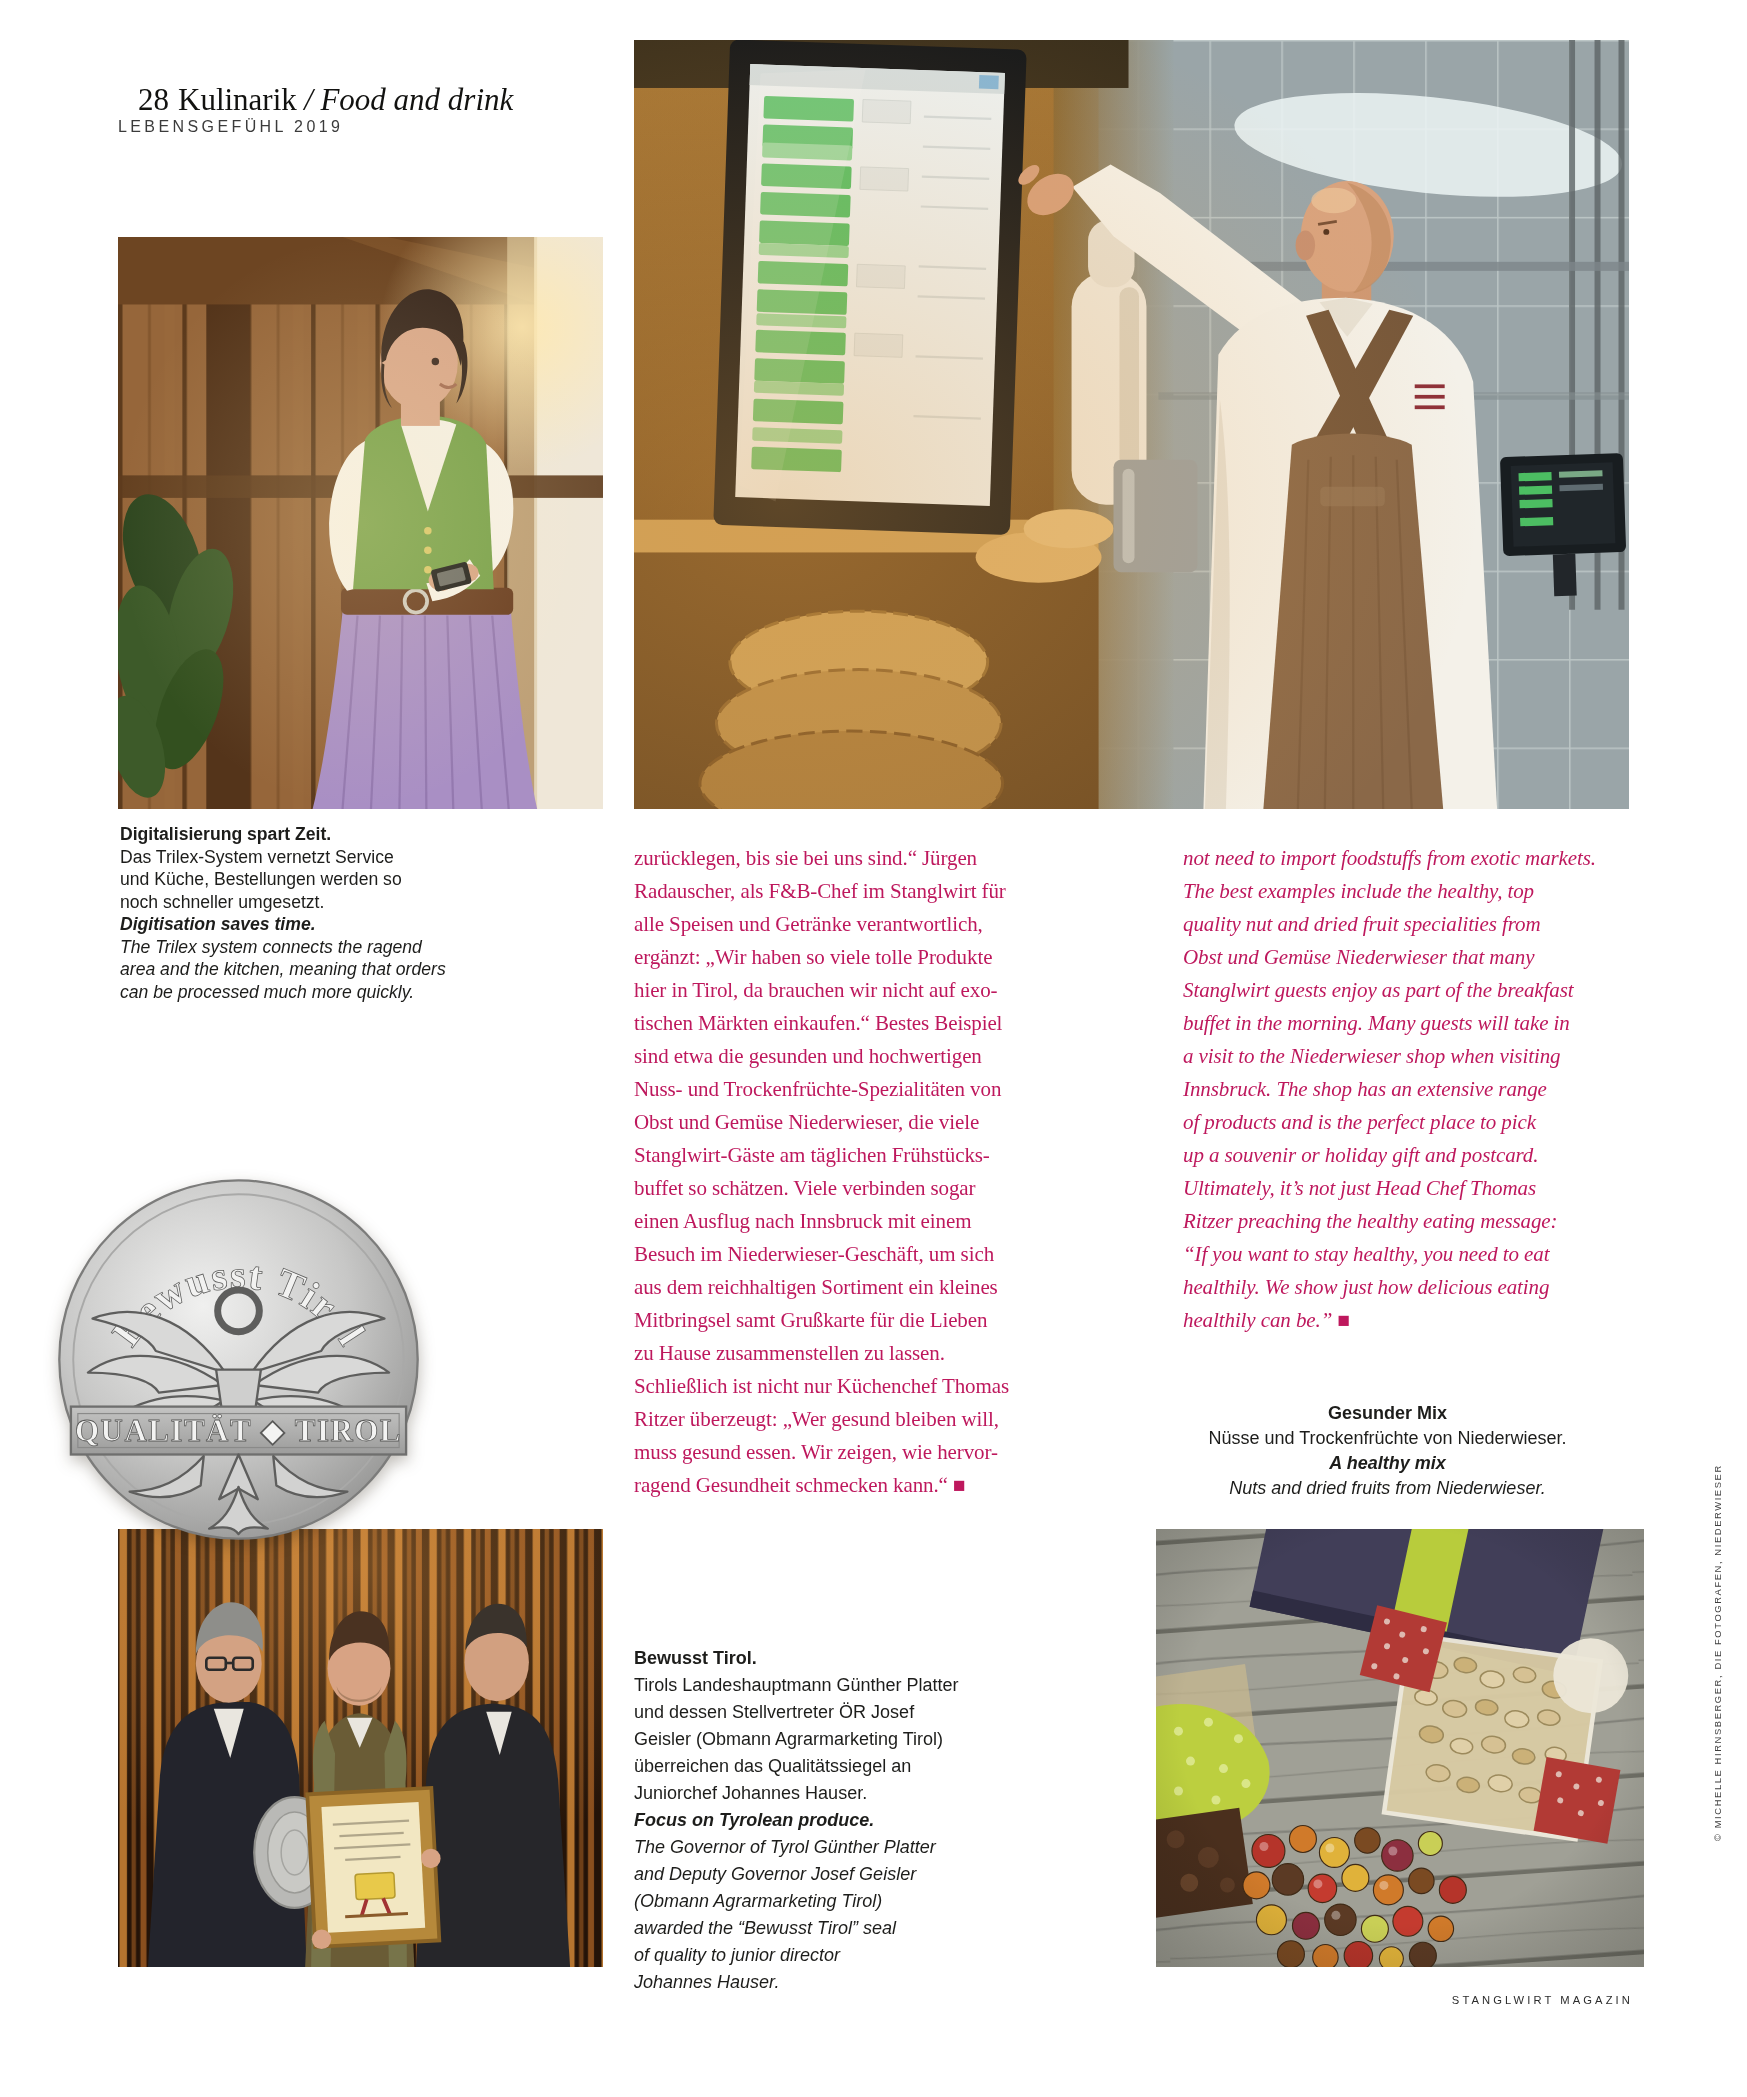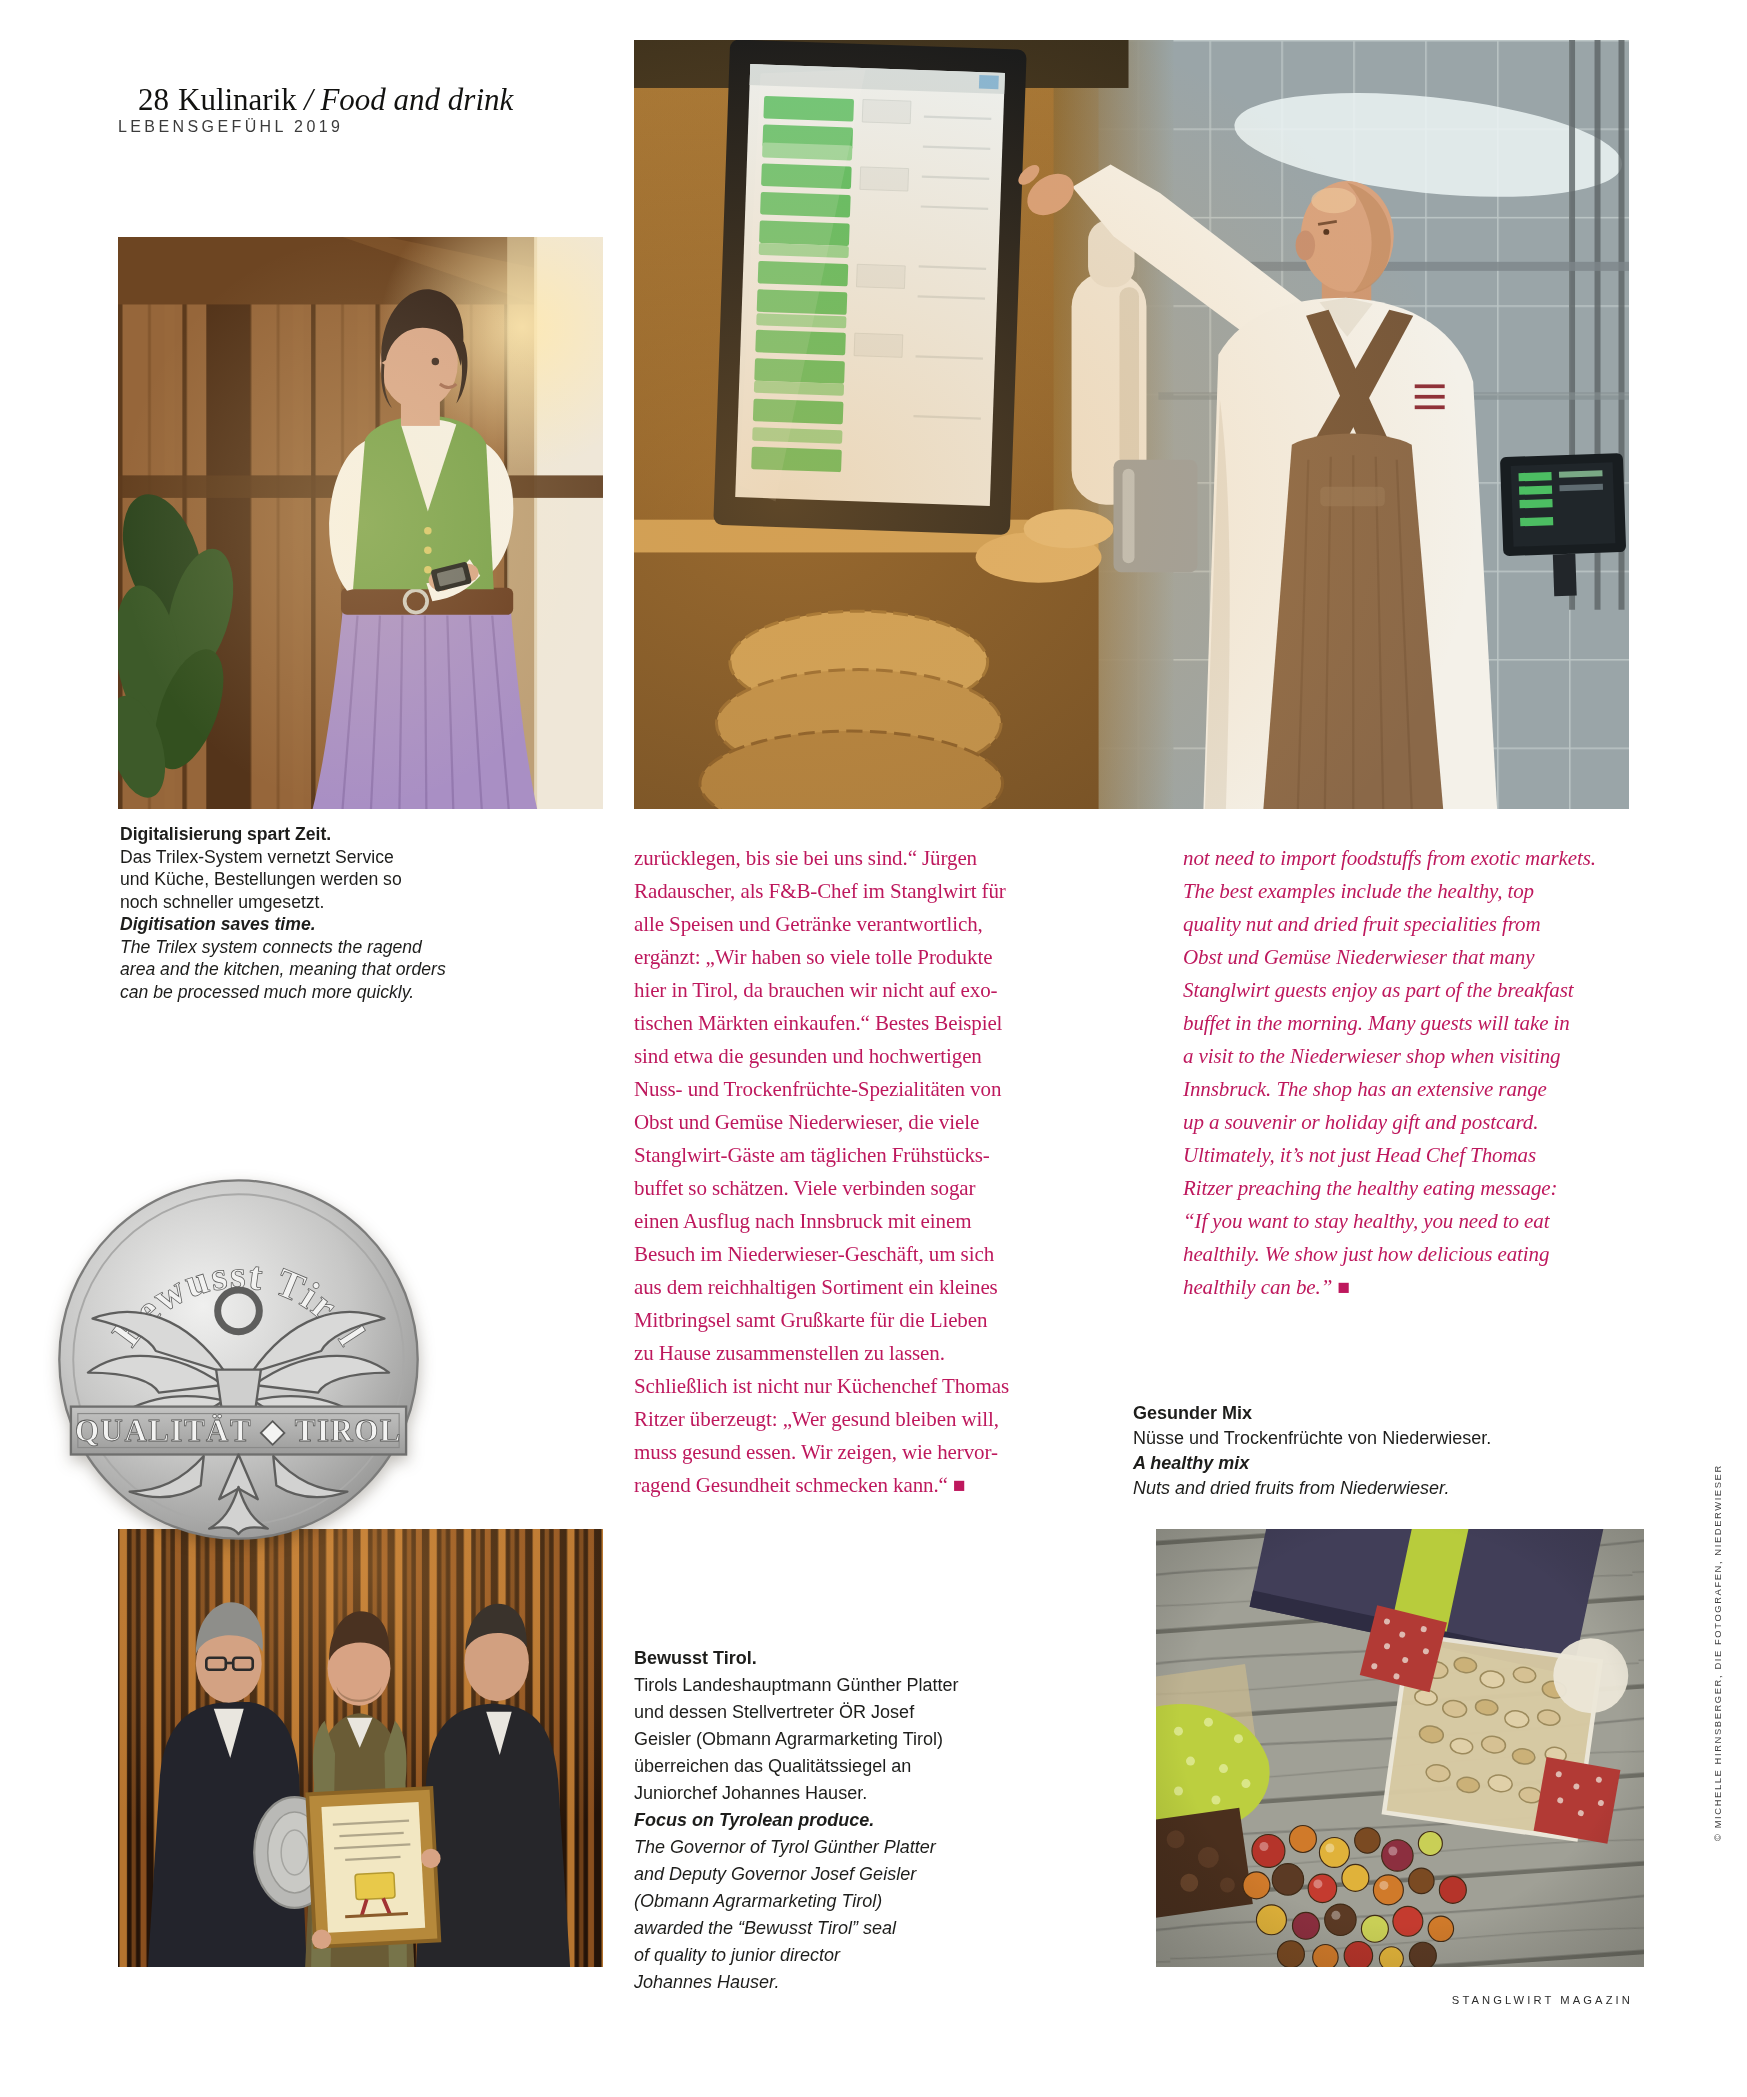--- a/index.html
+++ b/index.html
@@ -32,21 +32,21 @@
            filter:drop-shadow(1.5px 6px 7.5px rgba(40,30,10,.28)); }
 
   
   .cap { color:#1d1d1b; }
   .cap .ln { white-space:nowrap; }
   .cap-b  { font-weight:bold; }
   .cap-i  { font-style:italic; }
   .cap-bi { font-weight:bold; font-style:italic; }
   #caption-trilex { left:120px; top:823px; font-size:17.6px; line-height:22.5px; width:494px; }
   #caption-bewusst { left:634px; top:1645px; font-size:18px; line-height:27px; width:494px; }
-  #caption-mix { right:106px; top:1401px; width:509px; text-align:left;
+  #caption-mix { right:106px; top:1401px; width:509px; text-align:center;
                  font-size:18px; line-height:25px; }
 
   
   .article { font-family:"Liberation Serif", serif; font-size:21px; line-height:33px;
              letter-spacing:-0.1px; color:#be185d; }
   .article .ln { white-space:nowrap; }
   #col-de { left:634px;  top:842px; width:464px; }
   #col-en { left:1183px; top:842px; width:479px; font-style:italic; }
 
   
@@ -320,20 +320,21 @@
   </div>
 <div id="col-en" class="abs article">
     <div class="ln">not need to import foodstuffs from exotic markets.</div>
     <div class="ln">The best examples include the healthy, top</div>
     <div class="ln">quality nut and dried fruit specialities from</div>
     <div class="ln">Obst und Gemüse Niederwieser that many</div>
     <div class="ln">Stanglwirt guests enjoy as part of the breakfast</div>
     <div class="ln">buffet in the morning. Many guests will take in</div>
     <div class="ln">a visit to the Niederwieser shop when visiting</div>
     <div class="ln">Innsbruck. The shop has an extensive range</div>
+    <div class="ln">of products and is the perfect place to pick</div>
     <div class="ln">up a souvenir or holiday gift and postcard.</div>
     <div class="ln">Ultimately, it’s not just Head Chef Thomas</div>
     <div class="ln">Ritzer preaching the healthy eating message:</div>
     <div class="ln">“If you want to stay healthy, you need to eat</div>
     <div class="ln">healthily. We show just how delicious eating</div>
     <div class="ln">healthily can be.” ■</div>
   </div>
 
 <div id="caption-mix" class="abs cap">
   <div class="cap-b">Gesunder Mix</div>

